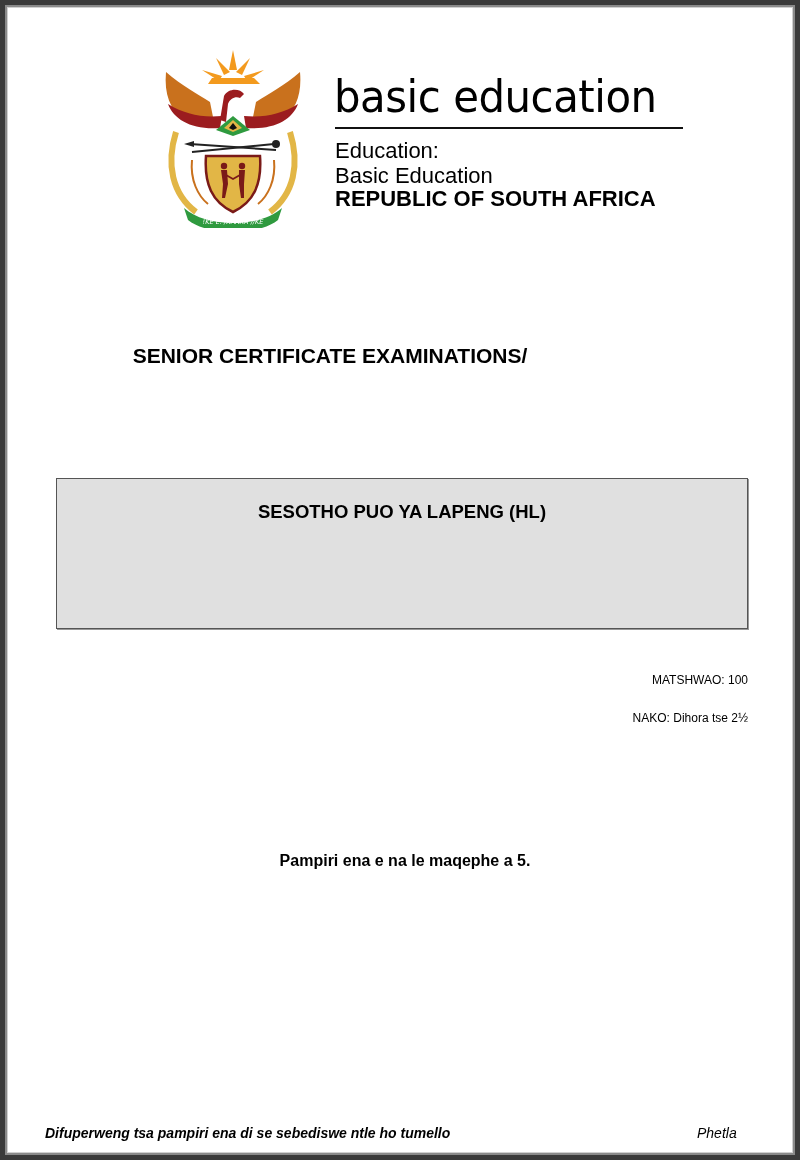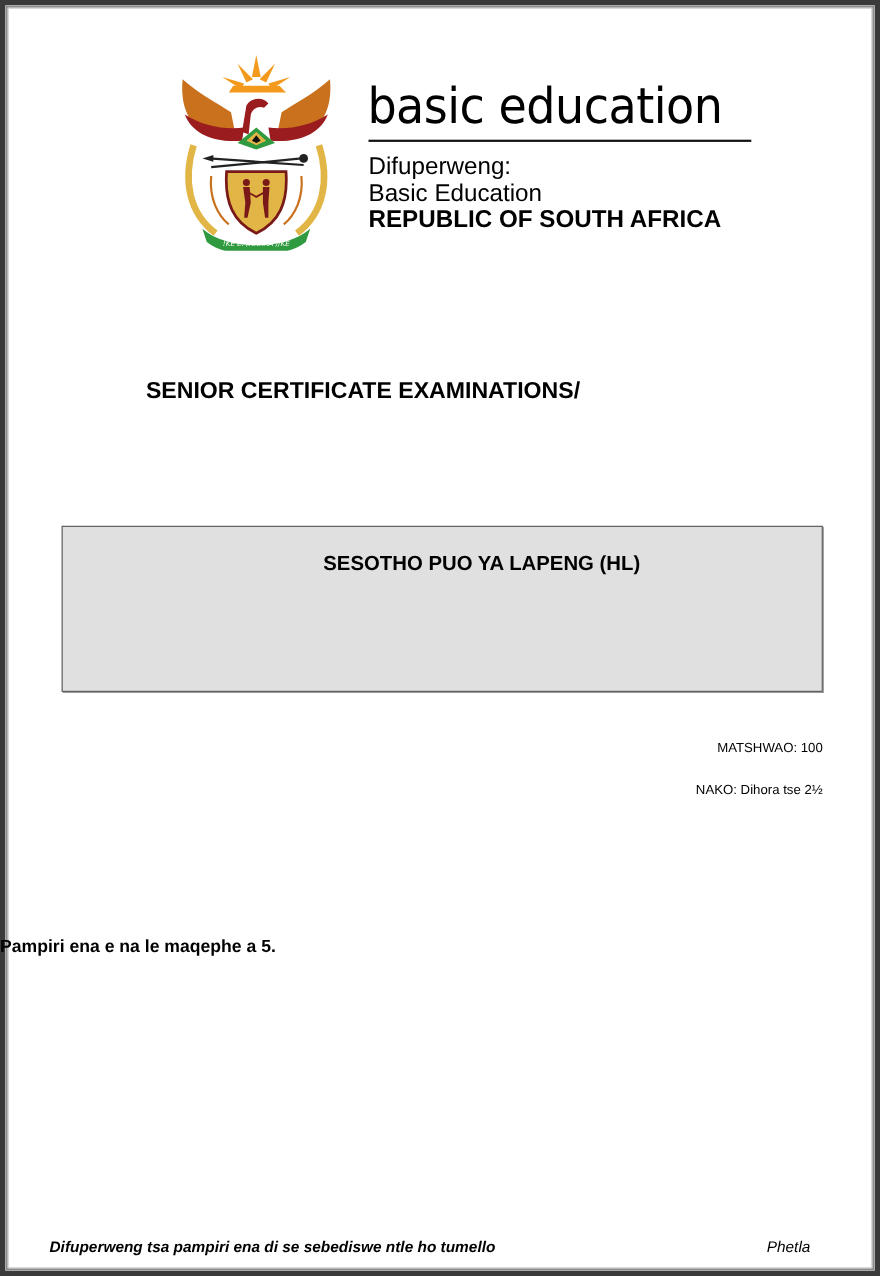--- a/index.html
+++ b/index.html
@@ -45,28 +45,28 @@
       position: absolute; left: 0; width: 660px; top: 342px; text-align: center;
       font-size: 21px; font-weight: 700; line-height: 27px;
     }
     .subject-box {
       position: absolute; left: 56px; top: 478px; width: 692px; height: 151px;
       box-sizing: border-box; border: 1px solid #555; background: #e0e0e0;
       box-shadow: 1px 1px 0 #999;
     }
     .subject-line {
       position: absolute; left: 0; width: 100%; text-align: center;
-      font-size: 18.5px; font-weight: 700; margin-left: 36px;
+      font-size: 18.5px; font-weight: 700;
     }
     .meta-line {
       position: absolute; right: 52px; font-size: 12px; font-weight: 400; text-align: right;
     }
     .pages-note {
-      position: absolute; left: 0; width: 784px; top: 852px; text-align: left;
-      font-size: 16px; font-weight: 700;
+      position: absolute; left: 0; width: 784px; top: 852px; text-align: center;
+      font-size: 16px; font-weight: 700; padding-left: 13px;
     }
     .footer-left {
       position: absolute; left: 45px; top: 1125px; font-size: 14px; font-style: italic; font-weight: bold;
     }
     .footer-right {
       position: absolute; left: 697px; top: 1125px; font-size: 14px; font-style: italic;
     }
   </style>
 </head>
 <body>
@@ -121,21 +121,21 @@
       <path d="M64,130 L71,134 L78,130 L78,132 L71,136 L64,132 Z"></path>
     </g>
 
     <path d="M22,164 C44,184 98,184 120,164 L116,176 C96,192 46,192 26,176 Z" fill="#2f9a3f"></path>
     <text x="71" y="180" text-anchor="middle" font-size="6.5" fill="#fff" font-style="italic" font-family="DejaVu Sans, sans-serif">!KE E: /XARRA //KE</text>
   </svg>
 
   <div class="brand-title">basic education</div>
   <div class="brand-rule"></div>
   <div class="brand-dept">
-    <div>Difuperweng:</div>
+    <div>Education:</div>
     <div>Basic Education</div>
   </div>
   <div class="brand-country">REPUBLIC OF SOUTH AFRICA</div>
 </div>
 
 <div class="exam-title">
   <div>SENIOR CERTIFICATE EXAMINATIONS/</div>
 </div>
 
 <div class="subject-box">

